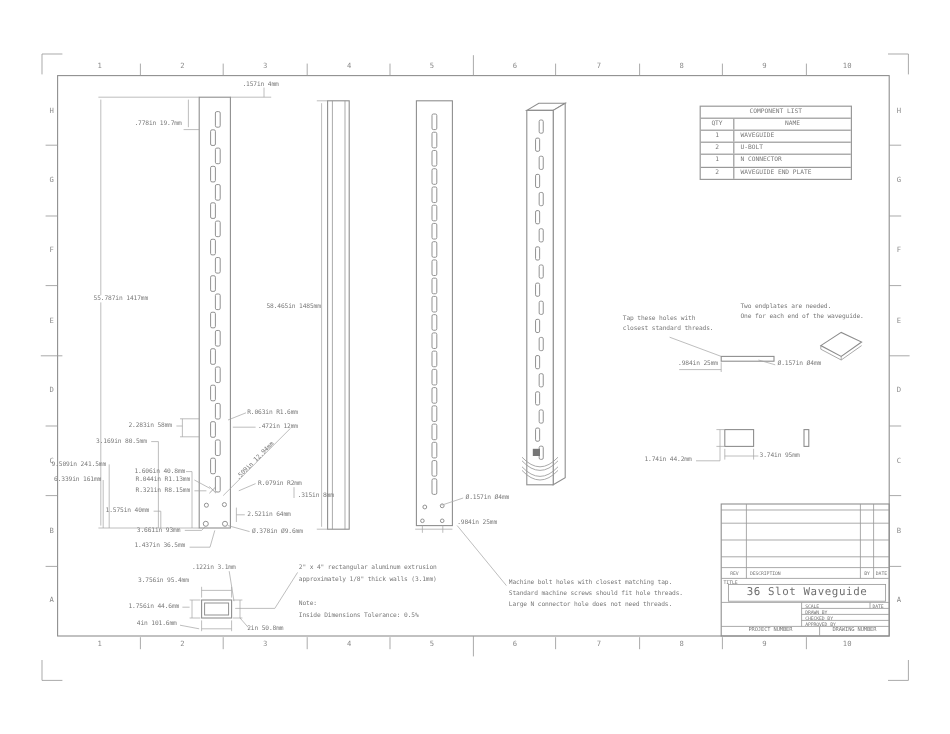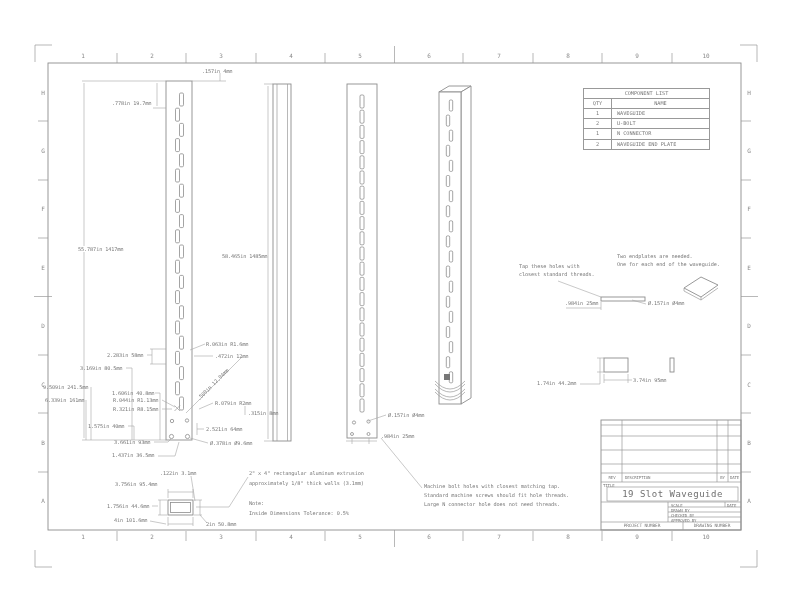--- a/index.html
+++ b/index.html
@@ -306,21 +306,21 @@
       <div class="q">2</div>
       <div class="n">WAVEGUIDE END PLATE</div>
     </div>
   </div>
 
   <div class="t tb4" style="left:602px;top:475px;width:20px;text-align:center">REV</div>
   <div class="t tb4" style="left:625px;top:475px">DESCRIPTION</div>
   <div class="t tb4" style="left:717px;top:475px;width:11px;text-align:center">BY</div>
   <div class="t tb4" style="left:728px;top:475px;width:13px;text-align:center">DATE</div>
   <div class="t tb4" style="left:603px;top:483px">TITLE</div>
-  <div class="t title-big" style="left:607px;top:488px">19 Slot Waveguide</div>
+  <div class="t title-big" style="left:607px;top:488px">36 Slot Waveguide</div>
   <div class="t tb4" style="left:671px;top:502.5px">SCALE</div>
   <div class="t tb4" style="left:727px;top:502.5px">DATE</div>
   <div class="t tb4" style="left:671px;top:507.5px">DRAWN BY</div>
   <div class="t tb4" style="left:671px;top:512.5px">CHECKED BY</div>
   <div class="t tb4" style="left:671px;top:517.5px">APPROVED BY</div>
   <div class="t tb45" style="left:601px;top:523px;width:82px">PROJECT NUMBER</div>
   <div class="t tb45" style="left:683px;top:523px;width:58px">DRAWING NUMBER</div>
 
 </div>
 

